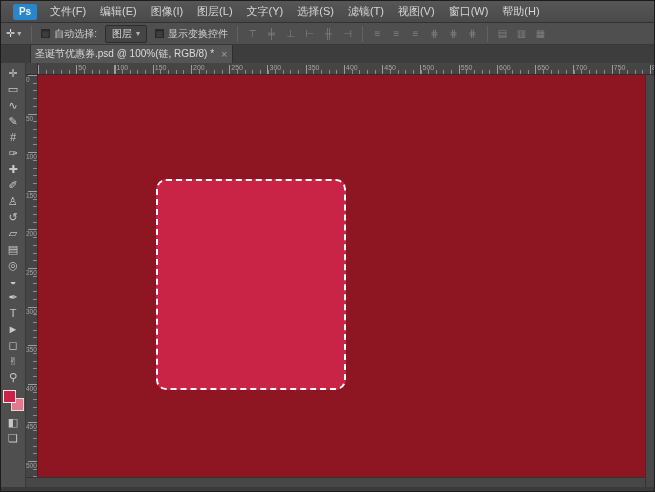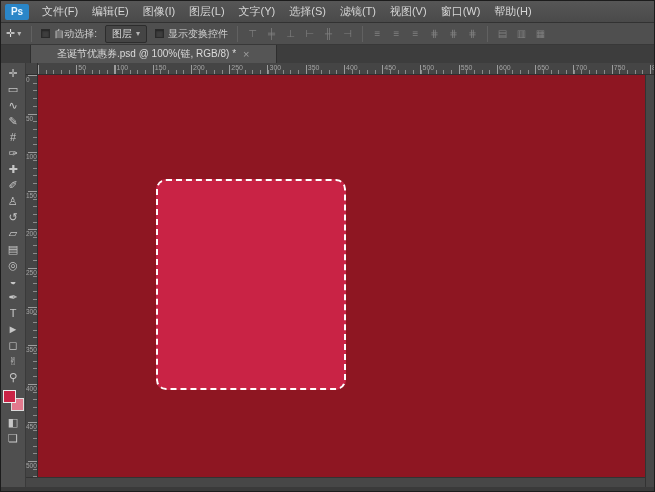--- a/index.html
+++ b/index.html
@@ -6,21 +6,21 @@
   html,body { background:#222; }
   body { font-family:"Liberation Sans","DejaVu Sans",sans-serif; }
 
   .window { position:relative; width:655px; height:492px; background:#4f4f4f;
             border:1px solid #1c1c1c; overflow:hidden; }
 
   
   .menubar { position:absolute; left:0; top:0; right:0; height:22px;
              background:linear-gradient(#565656,#4a4a4a);
              border-bottom:1px solid #323232; display:flex; align-items:center; }
-  .ps-logo { width:24px; height:16px; margin:0 6px 0 4px; background:#2a86c8;
+  .ps-logo { width:24px; height:16px; margin:0 6px 0 12px; background:#2a86c8;
              color:#eaf6ff; font-size:10px; font-weight:bold; border-radius:2px;
              display:flex; align-items:center; justify-content:center; }
   .menus { display:flex; }
   .menu-item { color:#d6d6d6; font-size:11px; padding:4px 7px; line-height:21px; cursor:default; }
 
   
   .optionsbar { position:absolute; left:0; top:22px; right:0; height:22px;
                 background:#4f4f4f; border-bottom:1px solid #383838;
                 display:flex; align-items:center; font-size:10px; color:#cfcfcf; }
   .sep { width:1px; height:16px; background:#3a3a3a; border-right:1px solid #616161; margin:0 5px; }
@@ -33,21 +33,21 @@
               border:1px solid #2c2c2c; border-radius:2px; padding:1px 6px;
               margin:0 4px; color:#ddd; }
   .icongroup { display:flex; }
   .iconbtn { width:17px; height:16px; display:flex; align-items:center; justify-content:center;
              color:#808080; font-size:10px; margin:0 1px; border-radius:2px; }
 
   
   .tabbar { position:absolute; left:0; top:44px; right:0; height:18px;
             background:#3d3d3d; display:flex; align-items:flex-end; }
   .tab { margin-left:29px; height:18px; background:#555; display:flex; align-items:center;
-         gap:7px; padding:0 26px; font-size:10px; color:#dadada;
+         gap:7px; padding:0 4px; font-size:10px; color:#dadada;
          border-left:1px solid #2e2e2e; border-right:1px solid #2e2e2e; }
   .tab .close { color:#9f9f9f; font-size:11px; }
 
   
   .toolbar { position:absolute; left:0; top:62px; width:25px; bottom:4px;
              background:#4f4f4f; border-right:1px solid #3a3a3a;
              display:flex; flex-direction:column; align-items:center; padding-top:2px; z-index:3; }
   .tool { width:21px; height:16px; display:flex; align-items:center; justify-content:center;
           color:#c6c6c6; font-size:11px; line-height:1; }
   .swatches { position:relative; width:21px; height:21px; margin-top:5px; }

